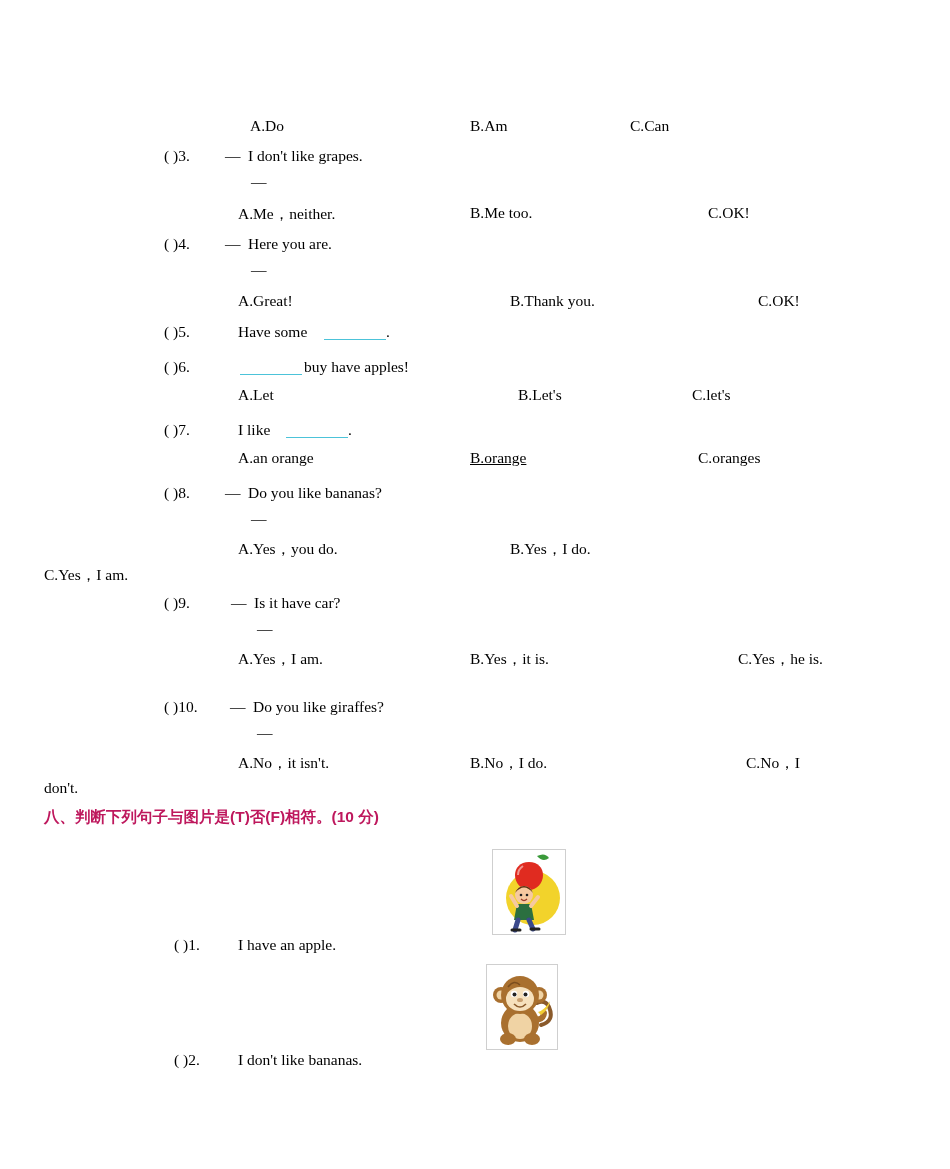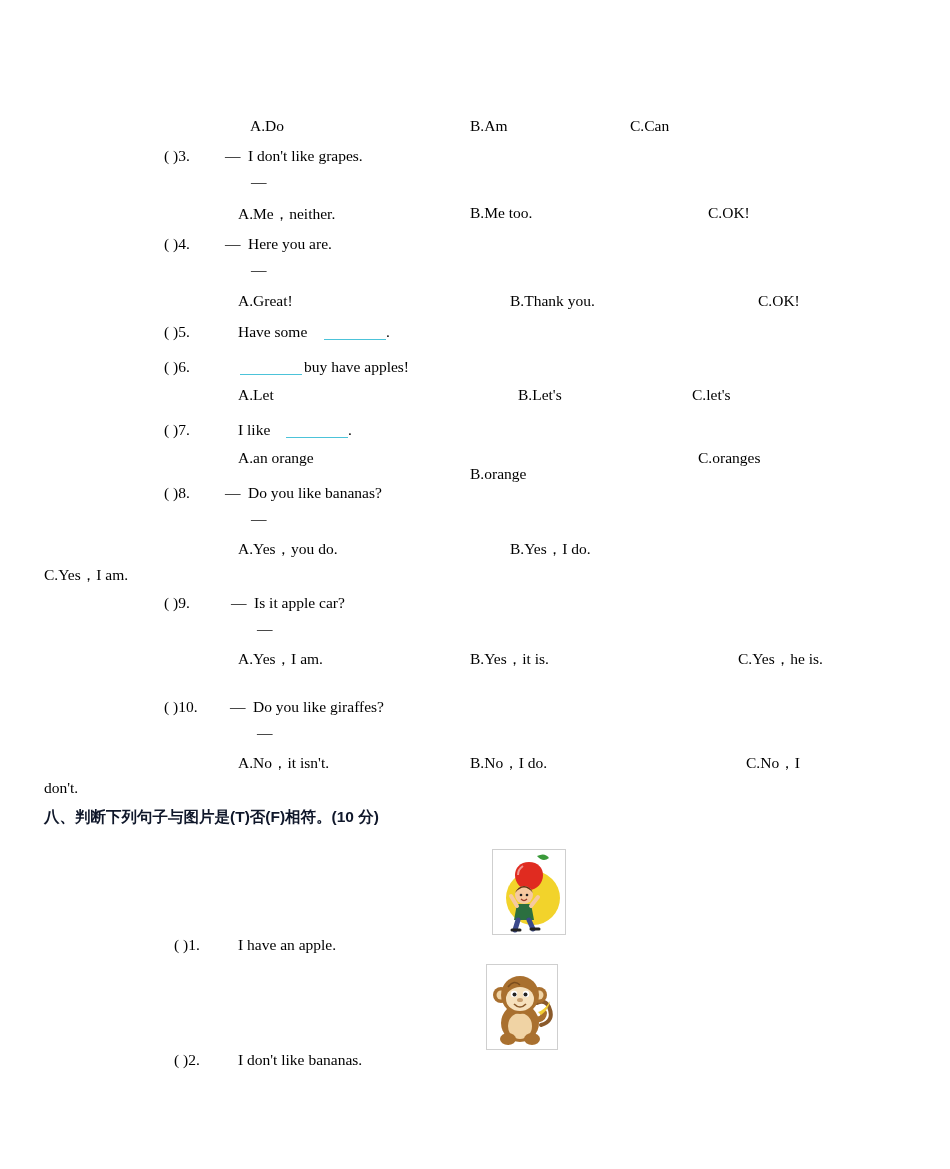--- a/index.html
+++ b/index.html
@@ -51,21 +51,21 @@
     position: absolute;
     left: 113px;
   }
   .blank {
     display: inline-block;
     border-bottom: 1px solid #4cc3d9;
     height: 14px;
     vertical-align: baseline;
   }
   .sec-title {
-    color: #0f172a;
+    color: #be185d;
     font-weight: bold;
     font-family: "Liberation Sans", sans-serif;
     font-size: 15.5px;
     white-space: nowrap;
   }
   .wrapline {
     position: relative;
     left: -138px;
     white-space: nowrap;
     margin-left: 44px;
@@ -141,21 +141,21 @@
     </div>
 
     <div class="qline" style="height:28px; margin-top:7px;">
       <span style="position:absolute; left:26px;">(        )7.</span>
       <span style="position:absolute; left:100px;">I  like</span>
       <span class="blank" style="position:absolute; left:148px; top:2px; width:62px;"></span>
       <span style="position:absolute; left:210px;">.</span>
     </div>
     <div class="opts" style="height:28px;">
       <span class="opt" style="left:100px; top:0px;">A.an  orange</span>
-      <span class="opt" style="left:332px; top:16px;">B.orange</span>
+      <span class="opt" style="left:332px; top:0px;text-decoration:underline;">B.orange</span>
       <span class="opt" style="left:560px; top:0px;">C.oranges</span>
     </div>
 
     <div class="qline" style="height:26px; margin-top:7px;">
       <span style="position:absolute; left:26px;">(        )8.</span>
       <span style="position:absolute; left:87px;">—</span>
       <span style="position:absolute; left:110px;">Do  you  like  bananas?</span>
     </div>
     <div class="dashline" style="height:27px;">
       <span class="dash">—</span>
@@ -164,21 +164,21 @@
       <span class="opt" style="left:100px; top:2px;">A.Yes，you  do.</span>
       <span class="opt" style="left:372px; top:2px;">B.Yes，I  do.</span>
     </div>
     <div class="tf-line" style="height:27px;">
       <span class="wrapline">C.Yes，I  am.</span>
     </div>
 
     <div class="qline" style="height:26px; margin-top:2px;">
       <span style="position:absolute; left:26px;">(        )9.</span>
       <span style="position:absolute; left:93px;">—</span>
-      <span style="position:absolute; left:116px;">Is  it  apple  car?</span>
+      <span style="position:absolute; left:116px;">Is  it  have  car?</span>
     </div>
     <div class="dashline" style="height:27px;">
       <span class="dash" style="left:119px;">—</span>
     </div>
     <div class="opts" style="height:28px;text-align:center;">
       <span class="opt" style="left:100px; top:2px;">A.Yes，I  am.</span>
       <span class="opt" style="left:332px; top:2px;">B.Yes，it  is.</span>
       <span class="opt" style="left:600px; top:2px;">C.Yes，he  is.</span>
     </div>
 

